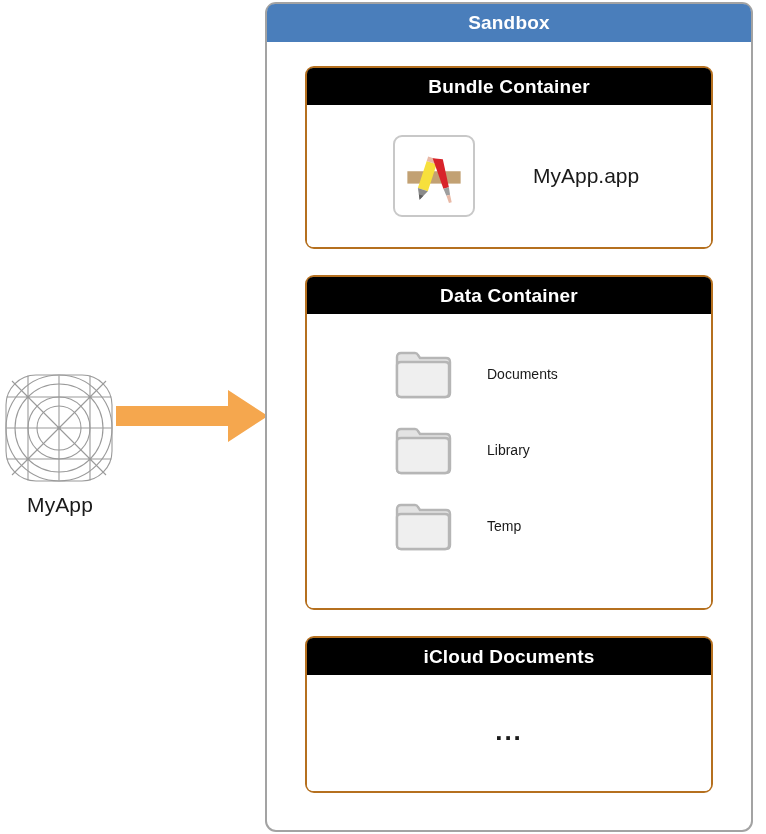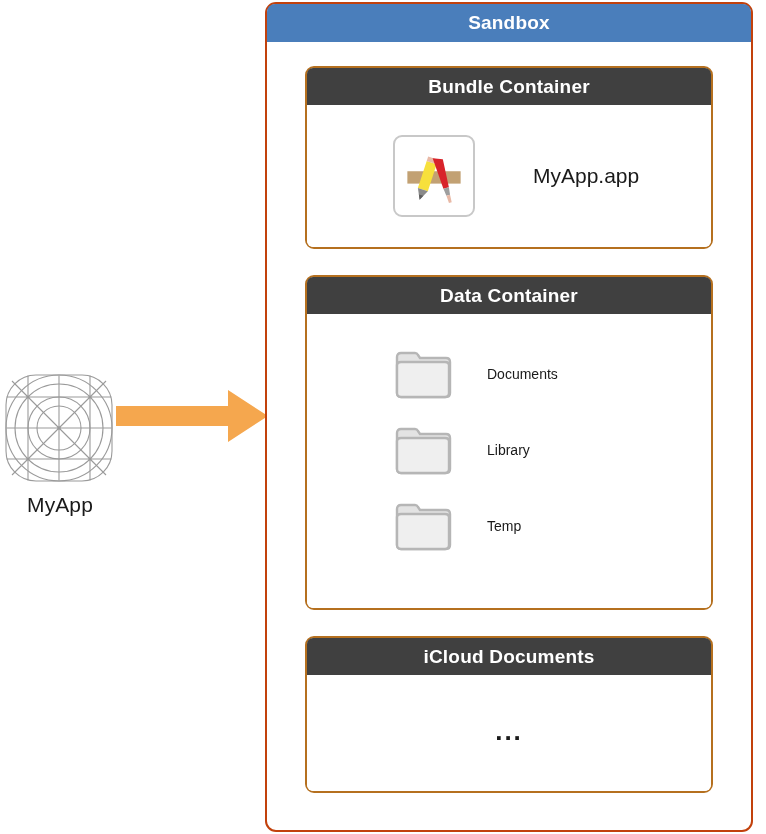--- a/index.html
+++ b/index.html
@@ -46,21 +46,21 @@
   }
 
   
   #sandbox {
     position: absolute;
     left: 265px;
     top: 2px;
     width: 488px;
     height: 830px;
     box-sizing: border-box;
-    border: 2px solid #c2410c;
+    border: 2px solid #a3a3a3;
     border-radius: 11px;
     background: #ffffff;
   }
   #sandbox-header {
     height: 38px;
     background: #4A7EBB;
     border-radius: 8px 8px 0 0;
     color: #ffffff;
     font-size: 19px;
     font-weight: bold;
@@ -76,21 +76,21 @@
 
   
   .container-card {
     box-sizing: border-box;
     border: 2px solid #B5701F;
     border-radius: 9px;
     background: #ffffff;
     margin-bottom: 26px;
   }
   .container-header {
-    background: #404040;
+    background: #000000;
     color: #ffffff;
     font-size: 19px;
     font-weight: bold;
     height: 37px;
     display: flex;
     align-items: center;
     justify-content: center;
     border-radius: 6px 6px 0 0;
     letter-spacing: .2px;
   }

